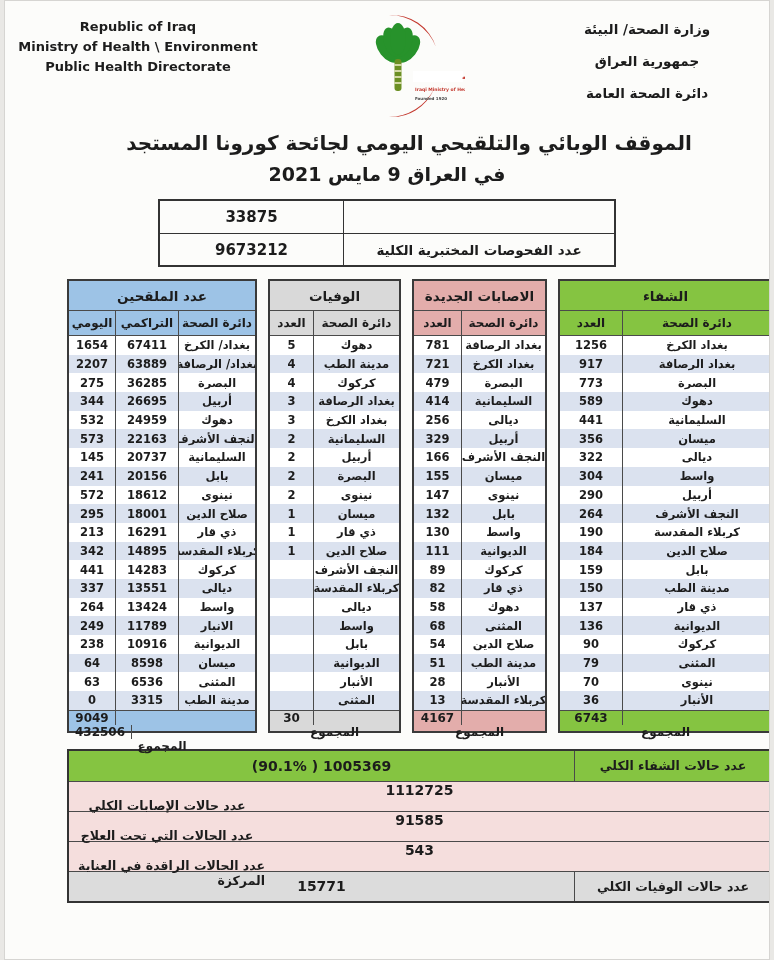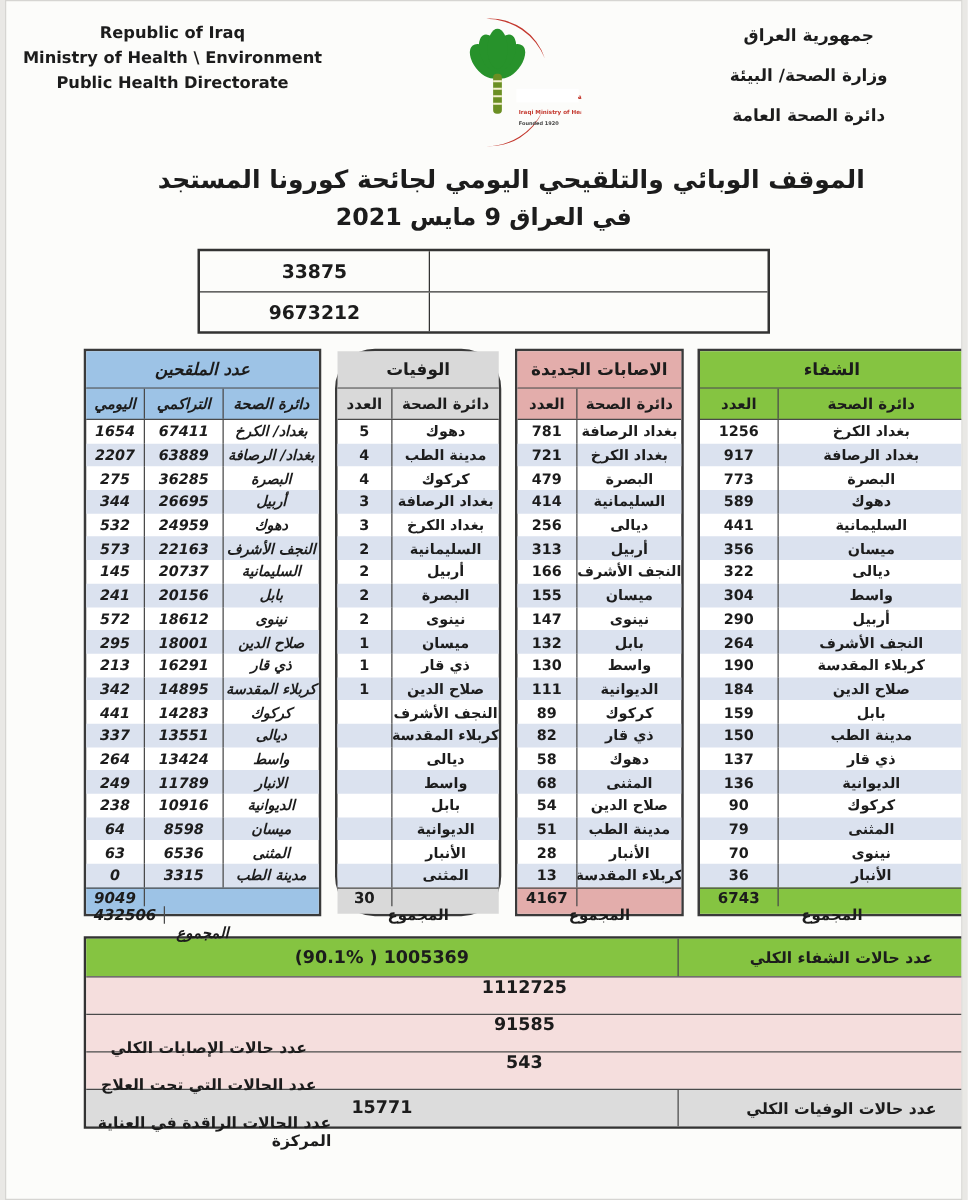--- a/index.html
+++ b/index.html
@@ -44,27 +44,27 @@
   .dt-total{display:flex;height:21px;font-weight:bold;font-size:12px;border-top:1.2px solid var(--line);flex-direction:column;}
   .dt-total>div{display:flex;align-items:center;justify-content:center;}
   .cdiv{border-right:1.2px solid var(--line);}
   .name-cell{flex:1;direction:rtl;}
   
   .tint-blue .dt-title,.tint-blue .dt-cols,.tint-blue .dt-total{background:var(--blue);}
   .tint-gray .dt-title,.tint-gray .dt-cols,.tint-gray .dt-total{background:var(--gray);}
   .tint-pink .dt-title,.tint-pink .dt-cols,.tint-pink .dt-total{background:var(--pink);}
   .tint-green .dt-title,.tint-green .dt-cols,.tint-green .dt-total{background:var(--green);}
   
-  .t-vacc{width:190px;font-style:italic;} .t-vacc .c-daily{width:47px;} .t-vacc .c-cum{width:63px;}
-  .t-death{width:133px;border-radius:32px;} .t-death .c-val{width:44px;}
+  .t-vacc{width:190px;} .t-vacc .c-daily{width:47px;} .t-vacc .c-cum{width:63px;}
+  .t-death{width:133px;} .t-death .c-val{width:44px;}
   .t-inf{width:135px;} .t-inf .c-val{width:48px;}
   .t-rec{width:215px;} .t-rec .c-val{width:63px;}
   
   .summary{width:706px;margin:16px 6px 0 62px;border:2px solid #333;direction:ltr;}
-  .sum-row{display:flex;height:30px;gap:32px;}
+  .sum-row{display:flex;height:30px;}
   .sum-row + .sum-row{border-top:1.2px solid var(--line);}
   .sum-val{flex:1;border-right:1.2px solid var(--line);display:flex;align-items:center;justify-content:center;font-weight:bold;font-size:14px;direction:ltr;}
   .sum-label{width:196px;display:flex;align-items:center;justify-content:center;font-weight:bold;font-size:12.5px;direction:rtl;}
   .tone-green{background:var(--green);}
   .tone-pink{background:var(--pink-light);flex-direction:column;}
   .tone-gray{background:var(--gray-light);}
   
   .logo-txt{font-size:6px;fill:var(--crescent-red);font-weight:bold;}
   .logo-txt2{font-size:4.5px;fill:var(--crescent-red);font-weight:bold;}
   .logo-txt3{font-size:4px;fill:#444;font-weight:bold;}
@@ -101,37 +101,38 @@
         <g>
           <rect x="82" y="60" width="50" height="11" fill="#fff" opacity="0.85"></rect>
           <text x="131" y="68" text-anchor="end" direction="rtl" class="logo-txt">وزارة الصحة العراقية</text>
           <text x="84" y="80" class="logo-txt2">Iraqi Ministry of Health</text>
           <text x="84" y="89" class="logo-txt3">Founded 1920</text>
         </g>
       </svg>
     </div>
 
     <div class="hdr-right" dir="rtl">
+      <div>وزارة الصحة/ البيئة</div>
       <div>جمهورية العراق</div>
-      <div>وزارة الصحة/ البيئة</div>
       <div>دائرة الصحة العامة</div>
     </div>
   </div>
 
   <div class="title" dir="rtl">
     <div class="t1">الموقف الوبائي والتلقيحي اليومي لجائحة كورونا المستجد</div>
     <div class="t2">في العراق  9  مايس 2021</div>
   </div>
 
   <div class="tests">
     <div class="tests-row">
       <div class="tests-val">33875</div>
     </div>
     <div class="tests-row">
       <div class="tests-val">9673212</div>
+      <div class="tests-label">عدد الفحوصات المختبرية الكلية</div>
     </div>
   </div>
 
   <div class="tables">
 
     <div class="dt t-vacc tint-blue">
       <div class="dt-title">عدد الملقحين</div>
       <div class="dt-cols">
         <div class="c-daily cdiv">اليومي</div>
         <div class="c-cum cdiv">التراكمي</div>
@@ -361,21 +362,21 @@
   </div>
           <div class="dt-row">
     <div class="c-val cdiv">414</div>
     <div class="name-cell">السليمانية</div>
   </div>
           <div class="dt-row">
     <div class="c-val cdiv">256</div>
     <div class="name-cell">ديالى</div>
   </div>
           <div class="dt-row">
-    <div class="c-val cdiv">313</div>
+    <div class="c-val cdiv">329</div>
     <div class="name-cell">أربيل</div>
   </div>
           <div class="dt-row">
     <div class="c-val cdiv">166</div>
     <div class="name-cell">النجف الأشرف</div>
   </div>
           <div class="dt-row">
     <div class="c-val cdiv">155</div>
     <div class="name-cell">ميسان</div>
   </div>

